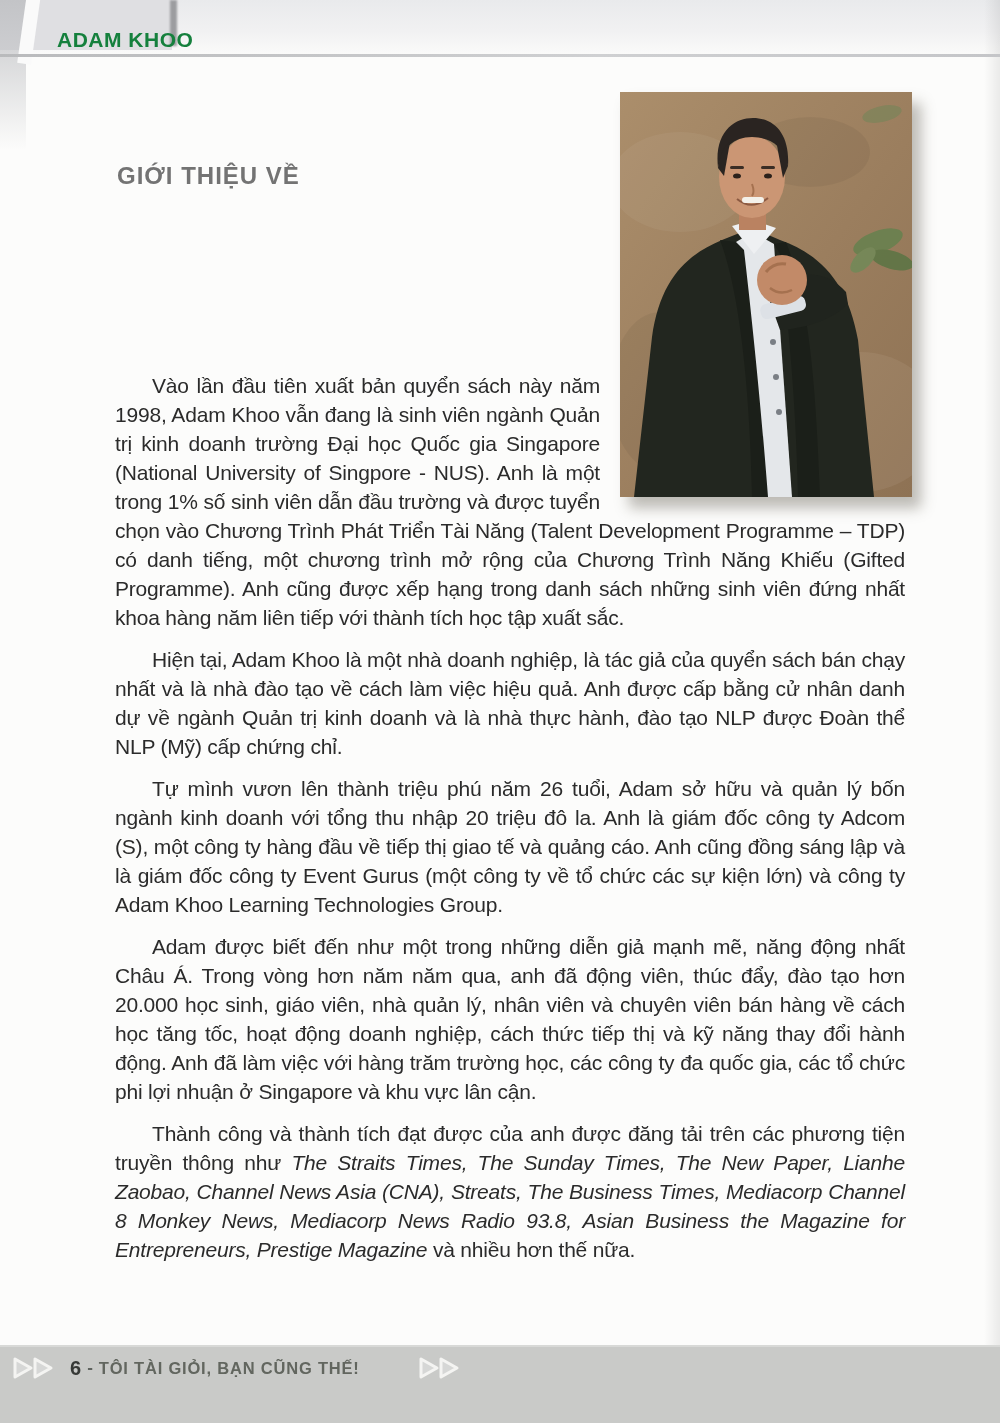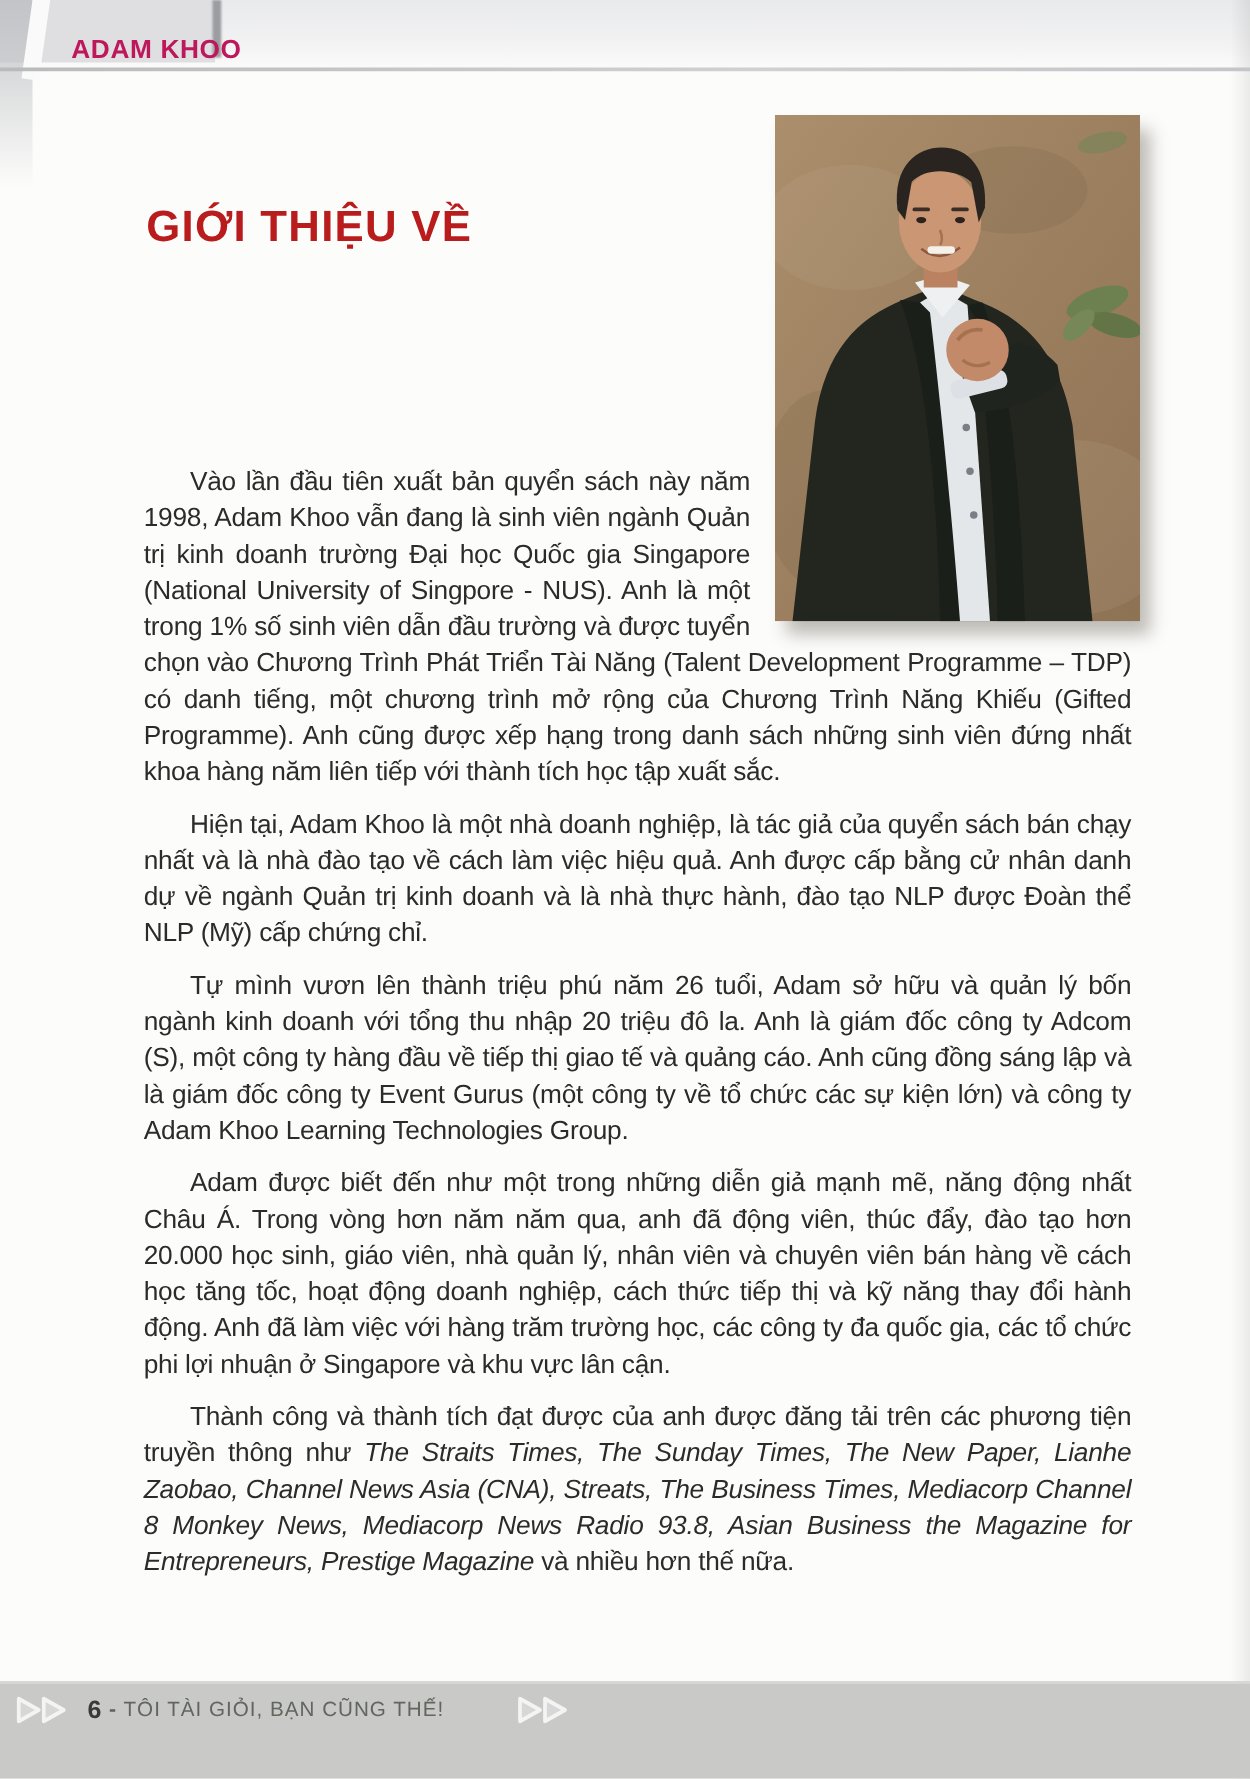--- a/index.html
+++ b/index.html
@@ -14,46 +14,46 @@
   .scan-corner-dark{position:absolute;top:0;left:0;width:26px;height:150px;
     background:linear-gradient(180deg,#c3c4c7,rgba(195,196,199,0));}
   .scan-streak{position:absolute;top:-6px;left:22px;width:14px;height:70px;background:#fafafa;
     transform:rotate(8deg);}
   .scan-notch{position:absolute;top:0;left:170px;width:7px;height:46px;background:#9c9da0;
     filter:blur(1px);}
   .scan-right{position:absolute;top:0;right:0;width:16px;height:100%;
     background:linear-gradient(90deg,rgba(0,0,0,0),rgba(0,0,0,0.07));}
 
   .header{position:absolute;top:28px;left:57px;font-size:21px;font-weight:bold;
-    letter-spacing:0.5px;color:#be185d;}
+    letter-spacing:0.5px;color:#15803d;}
   .header-rule{position:absolute;top:54px;left:0;width:100%;height:3px;
     background:linear-gradient(90deg,#b9babc,#cfd0d2 60%,#c4c5c8);}
 
   .title{position:absolute;top:164px;left:117px;line-height:1;}
-  .title .t1{font-size:35px;font-weight:bold;letter-spacing:1px;color:#b91c1c;}
+  .title .t1{font-size:24px;font-weight:bold;letter-spacing:1px;color:#737373;}
   .title .t2{margin-top:7px;font-family:"DejaVu Serif",serif;font-size:51px;font-weight:bold;
     letter-spacing:3px;color:#ec6950;}
 
   .photo{position:absolute;top:92px;left:620px;width:292px;height:405px;
     box-shadow:9px 11px 13px rgba(70,62,50,0.35);}
   .photo svg{display:block;}
 
   .bodytext{position:absolute;top:371px;left:115px;width:790px;}
   .photo-spacer{float:right;width:305px;height:142px;}
   .bodytext p{margin:0 0 13px 0;font-size:21px;line-height:29px;text-align:justify;
     text-indent:37px;letter-spacing:-0.2px;color:#2b2b2b;}
   .bodytext p i{}
 
   .footer{position:absolute;bottom:0;left:0;width:100%;height:76px;background:#c9cac8;
     border-top:2px solid #d8d9d7;}
   .footer-inner{display:flex;align-items:center;padding:9px 0 0 12px;}
   .ff{flex:0 0 auto;}
   .footer .pg{font-size:20px;font-weight:bold;color:#373a37;margin-left:12px;}
   .footer .sep{font-size:17px;font-weight:bold;color:#5f635f;margin:0 6px;}
-  .footer .btitle{font-size:16.5px;font-weight:normal;letter-spacing:0.8px;color:#62665f;}
+  .footer .btitle{font-size:16.5px;font-weight:bold;letter-spacing:0.8px;color:#62665f;}
   .footer .ff2{margin-left:58px;}
 </style>
 </head>
 <body>
 
 <div class="page">
 
   <div class="scan-top"></div>
   <div class="scan-corner"></div>
   <div class="scan-corner-dark"></div>

